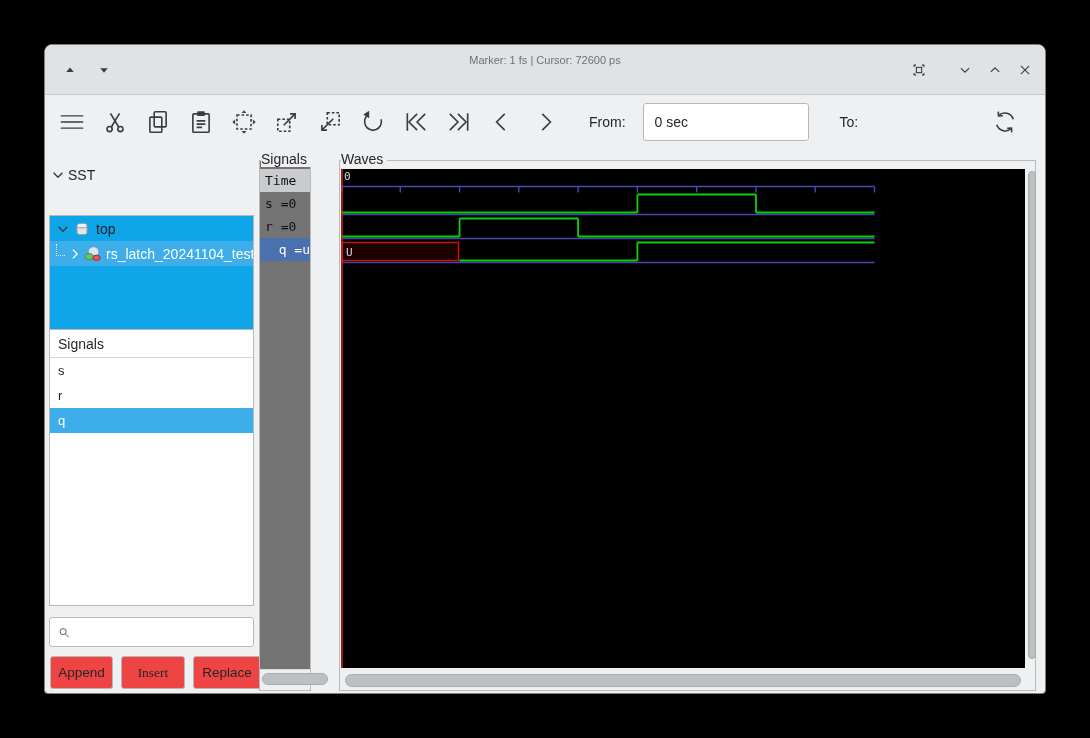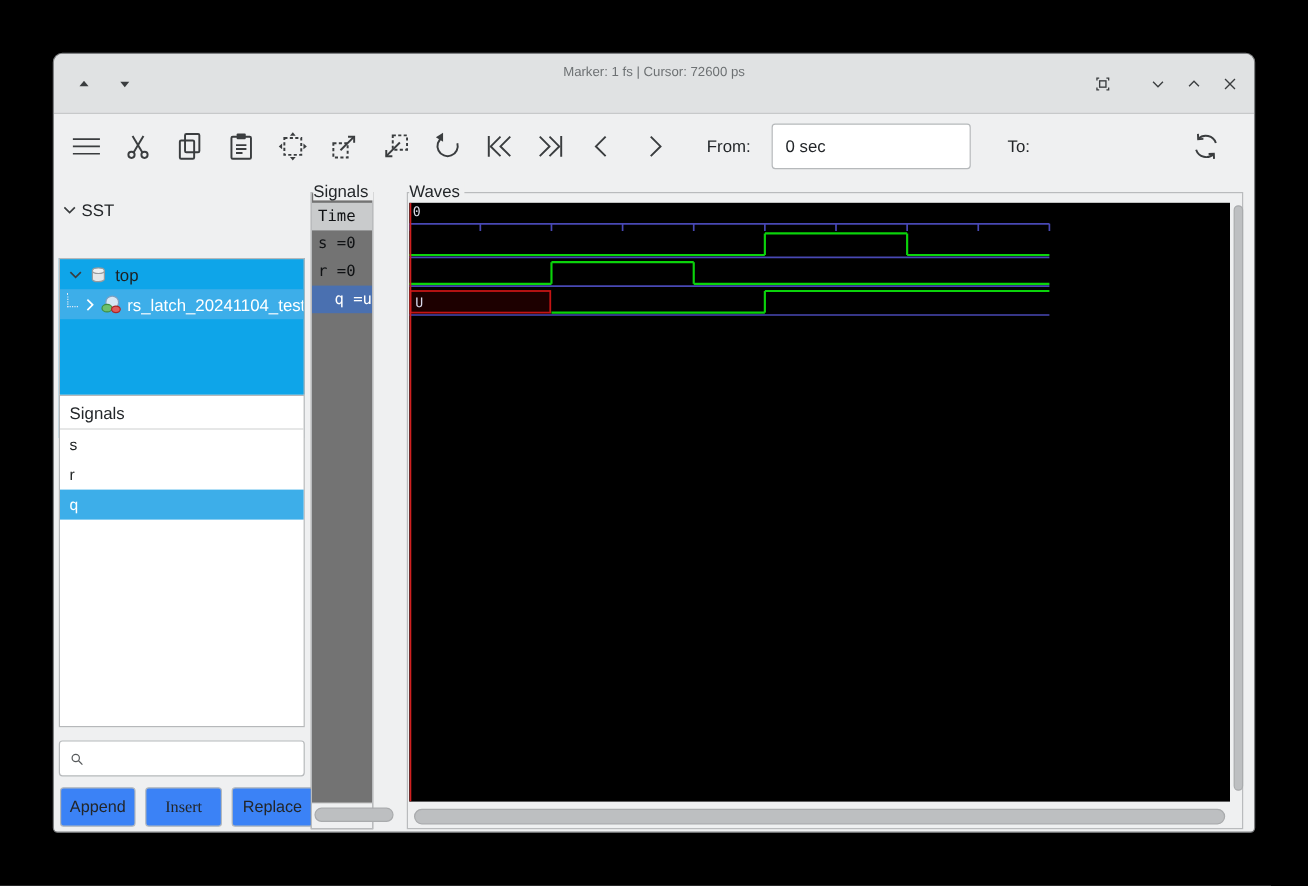--- a/index.html
+++ b/index.html
@@ -57,21 +57,21 @@
   .sig-row { height:25px; line-height:25px; padding-left:8px; font-size:13px; color:#1d2021; }
   .sig-row.sel { background:#3daee9; color:#fff; }
 
   .search-box { position:absolute; left:4px; top:572px; width:205px; height:30px;
                 background:#fff; border:1px solid #b6b9bb; border-radius:3px;
                 display:flex; align-items:center; padding-left:7px; gap:6px; }
   .search-box input { border:none; outline:none; flex:1; font-size:13px; background:transparent;
                       font-family:"Liberation Sans", sans-serif; }
 
   .lc-buttons { position:absolute; left:5px; top:611px; display:flex; gap:8px; }
-  .btn { height:33px; background:#3b82f6; border:1px solid #b4b8bb; border-radius:3px;
+  .btn { height:33px; background:#ef4444; border:1px solid #b4b8bb; border-radius:3px;
          font-size:13.5px; color:#232629; display:flex; align-items:center; justify-content:center;
          font-family:"Liberation Sans", sans-serif; }
   .btn-append { width:63px; } .btn-insert { width:64px;font-family:Liberation Serif, serif; } .btn-replace { width:68px; }
 
   
   .frame-label { position:absolute; top:106px; font-size:14px; color:#232629;
                  background:#eff0f1; padding-right:4px; z-index:3; }
   .mid-frame { position:absolute; left:214px; top:115px; width:52px; height:531px;
                background:#737373; border:1px solid #b9bbbd; }
   .wn-list { position:absolute; left:0; top:8px; width:100%; }

